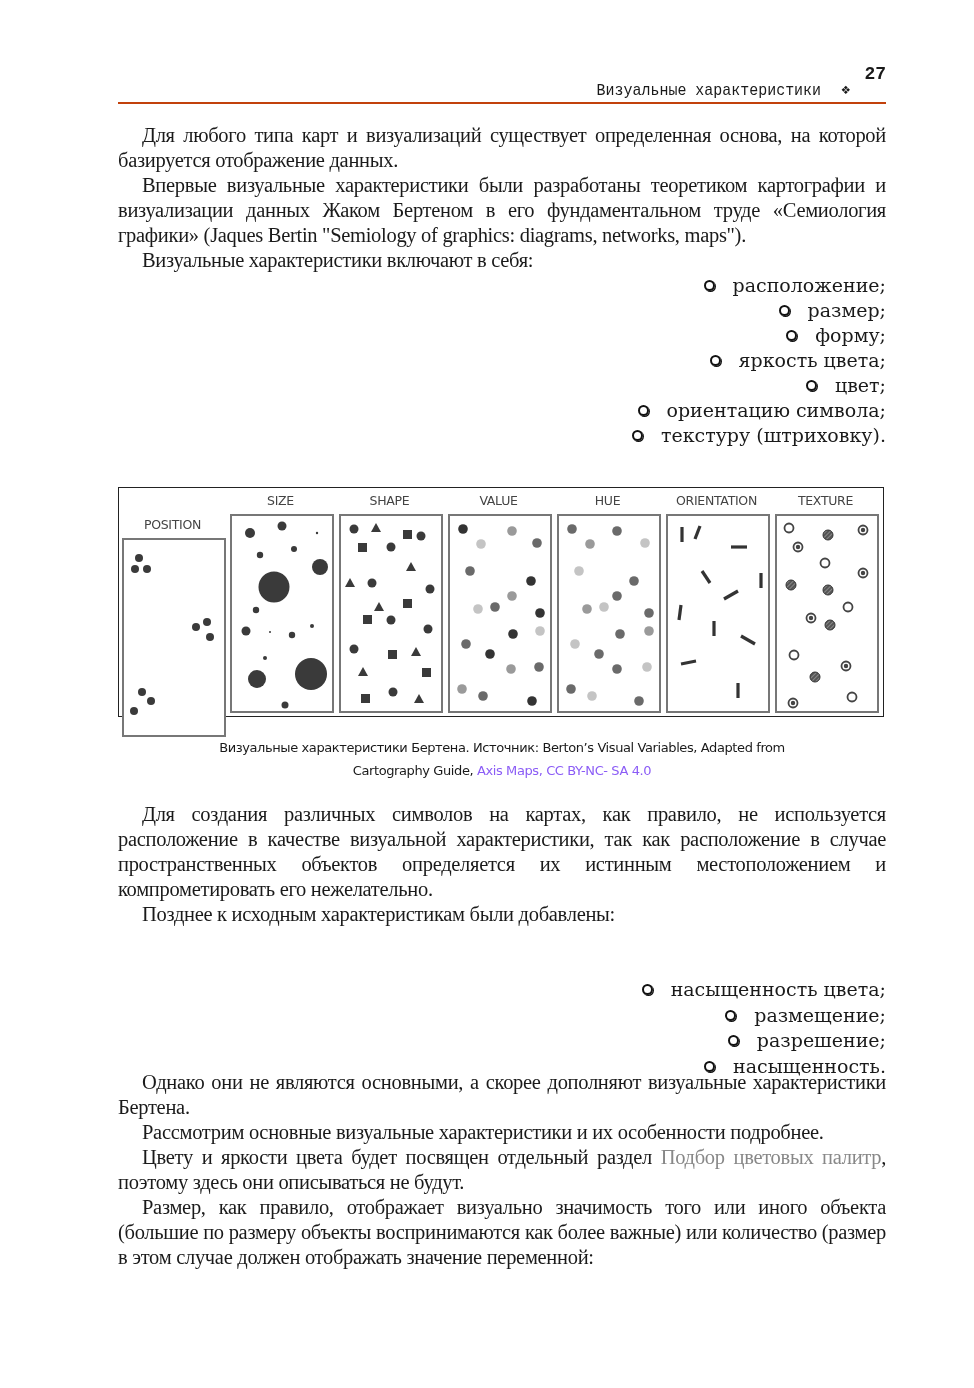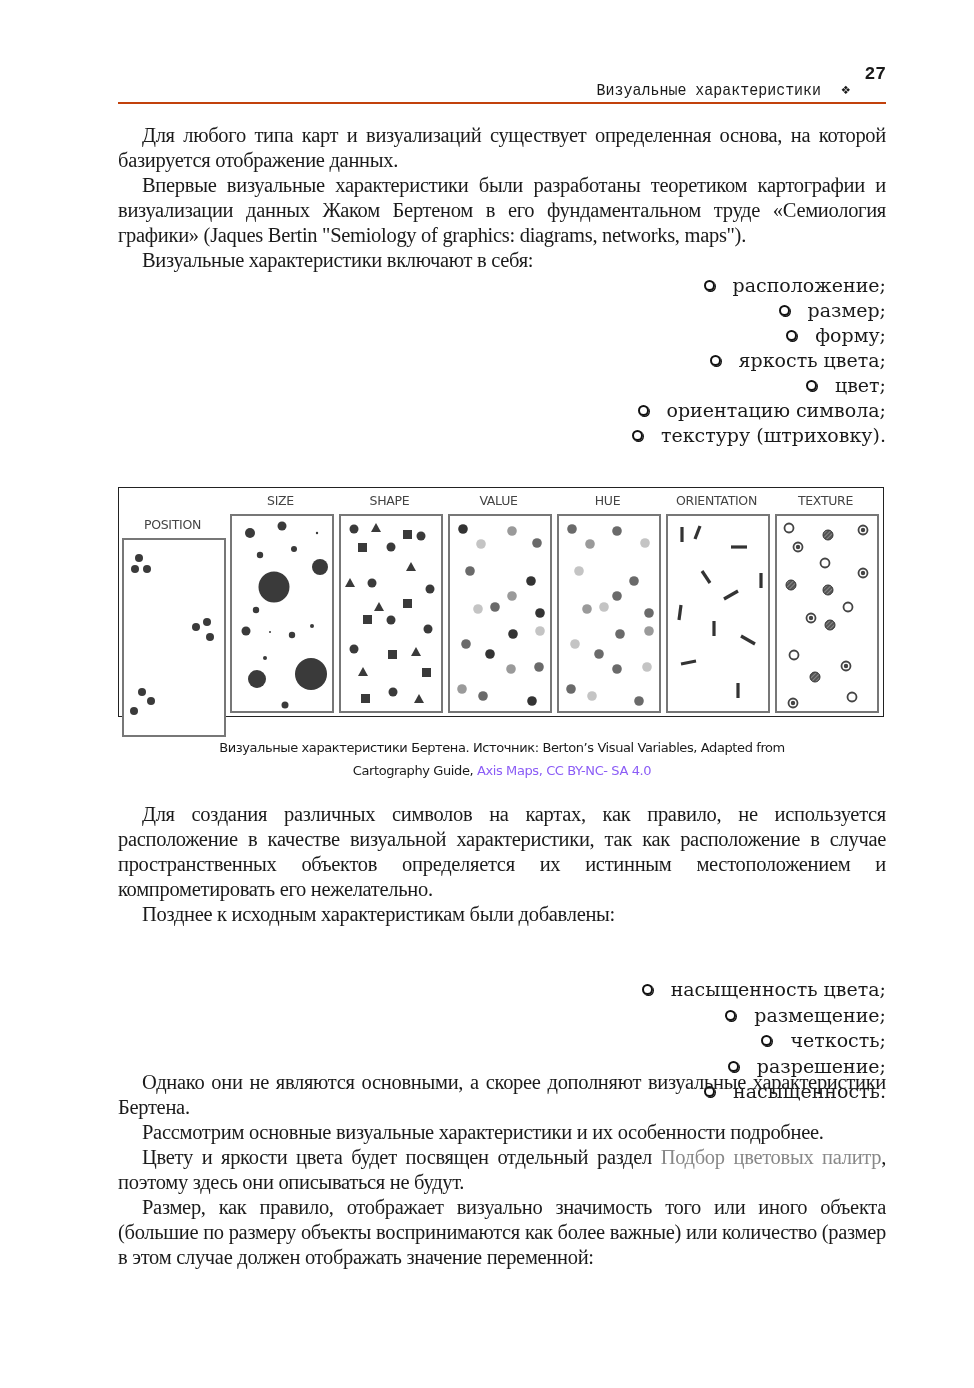--- a/index.html
+++ b/index.html
@@ -303,24 +303,20 @@
       <li>
           <span class="bullet-icon"></span>
           <span>насыщенность цвета;</span>
         </li>
       <li>
           <span class="bullet-icon"></span>
           <span>размещение;</span>
         </li>
       <li>
           <span class="bullet-icon"></span>
-          <span>четкость;</span>
-        </li>
-      <li>
-          <span class="bullet-icon"></span>
           <span>разрешение;</span>
         </li>
       <li>
           <span class="bullet-icon"></span>
           <span>насыщенность.</span>
         </li>
     </ul>
   </div>
 
   <div class="block3 body-text">

